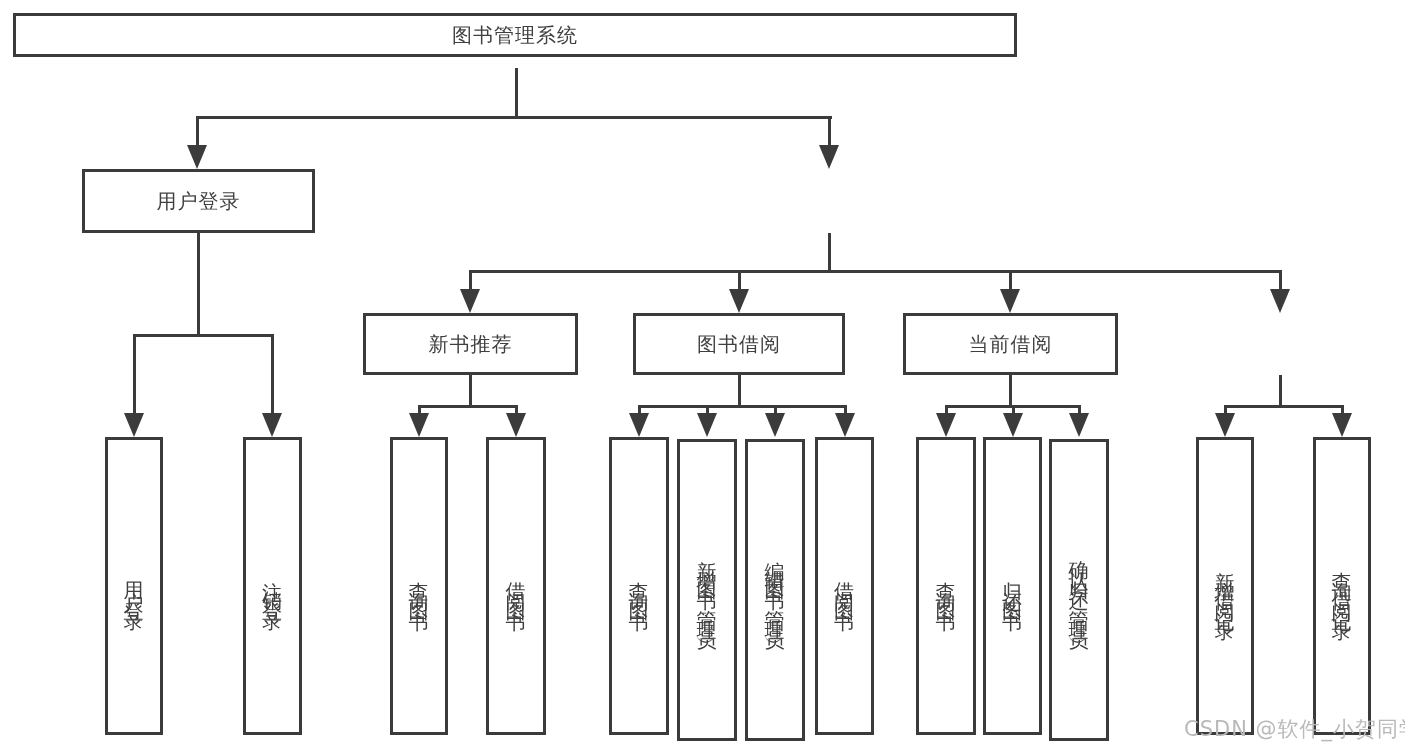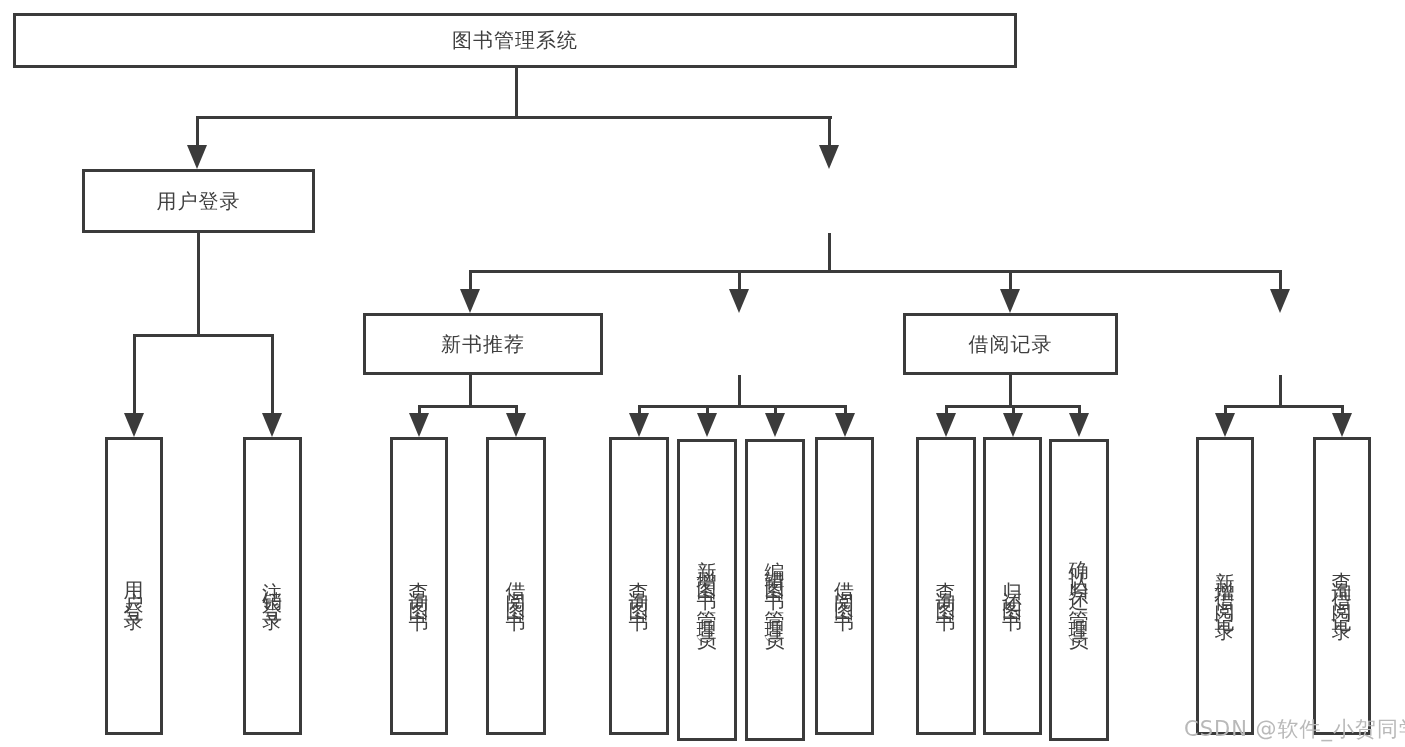--- a/index.html
+++ b/index.html
@@ -54,21 +54,21 @@
     letter-spacing: 1px;
     white-space: nowrap;
     z-index: 5;
   }
 </style>
 </head>
 <body>
 
 <div class="canvas">
 
-  <div class="box" style="left:13px; top:13px; width:1004px; height:55px;">
+  <div class="box" style="left:13px; top:13px; width:1004px; height:44px;">
     <span>图书管理系统</span>
   </div>
 
   <div class="line" style="left:515px; top:68px; width:3px; height:50px;"></div>
   <div class="line" style="left:196px; top:116px; width:636px; height:3px;"></div>
   <div class="line" style="left:196px; top:116px; width:3px; height:32px;"></div>
   <div class="line" style="left:828px; top:116px; width:3px; height:32px;"></div>
   <div class="arrow" style="left:187px; top:145px;"></div>
   <div class="arrow" style="left:819px; top:145px;"></div>
 
@@ -87,25 +87,28 @@
   <div class="line" style="left:469px; top:270px; width:813px; height:3px;"></div>
   <div class="line" style="left:469px; top:270px; width:3px; height:20px;"></div>
   <div class="line" style="left:738px; top:270px; width:3px; height:20px;"></div>
   <div class="line" style="left:1009px; top:270px; width:3px; height:20px;"></div>
   <div class="line" style="left:1279px; top:270px; width:3px; height:20px;"></div>
   <div class="arrow" style="left:460px; top:289px;"></div>
   <div class="arrow" style="left:729px; top:289px;"></div>
   <div class="arrow" style="left:1000px; top:289px;"></div>
   <div class="arrow" style="left:1270px; top:289px;"></div>
 
-  <div class="box" style="left:363px; top:313px; width:240px; height:62px;">
+  <div class="box" style="left:363px; top:313px; width:215px; height:62px;">
     <span>新书推荐</span>
   </div>
+  <div class="box" style="left:633px; top:313px; width:212px; height:62px;">
+    <span>图书借阅</span>
+  </div>
   <div class="box" style="left:903px; top:313px; width:215px; height:62px;">
-    <span>借阅记录</span>
+    <span>当前借阅</span>
   </div>
 
   <div class="line" style="left:469px; top:375px; width:3px; height:33px;"></div>
   <div class="line" style="left:418px; top:405px; width:100px; height:3px;"></div>
   <div class="line" style="left:418px; top:405px; width:3px; height:10px;"></div>
   <div class="line" style="left:515px; top:405px; width:3px; height:10px;"></div>
   <div class="arrow" style="left:409px; top:413px;"></div>
   <div class="arrow" style="left:506px; top:413px;"></div>
 
   <div class="line" style="left:738px; top:375px; width:3px; height:33px;"></div>

